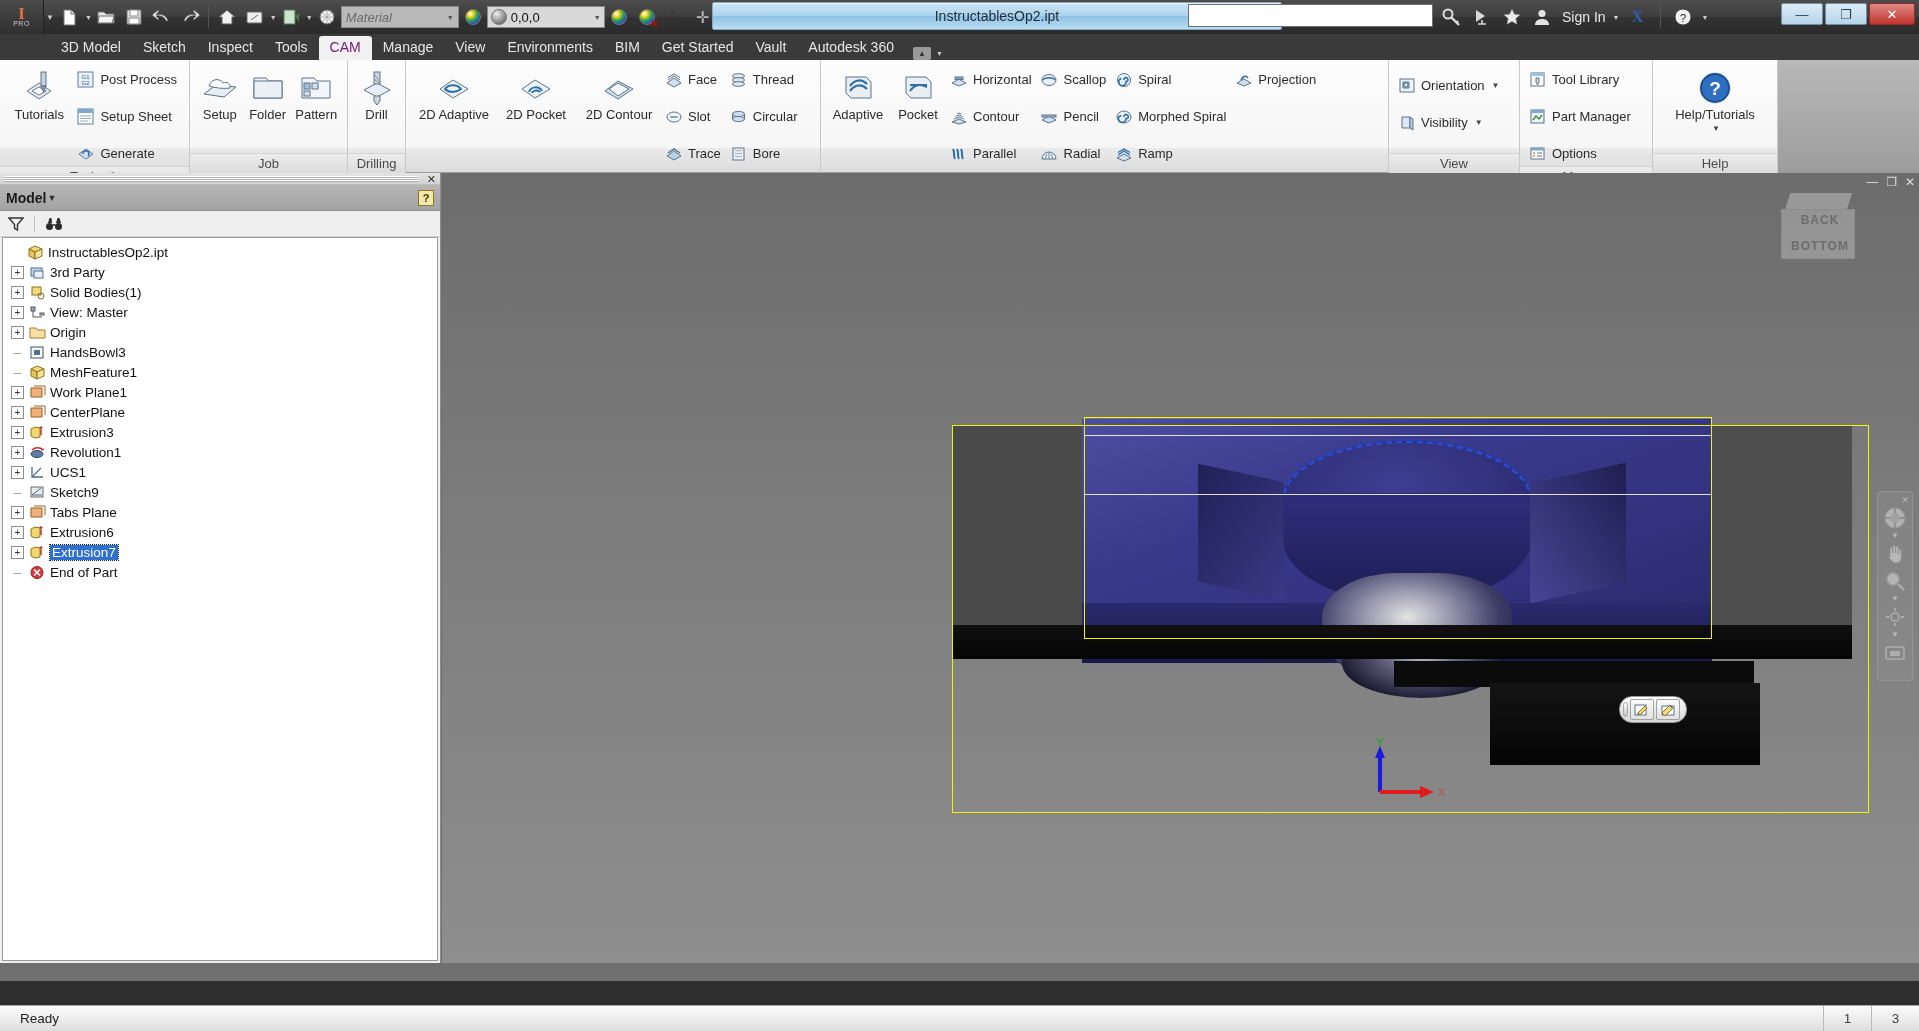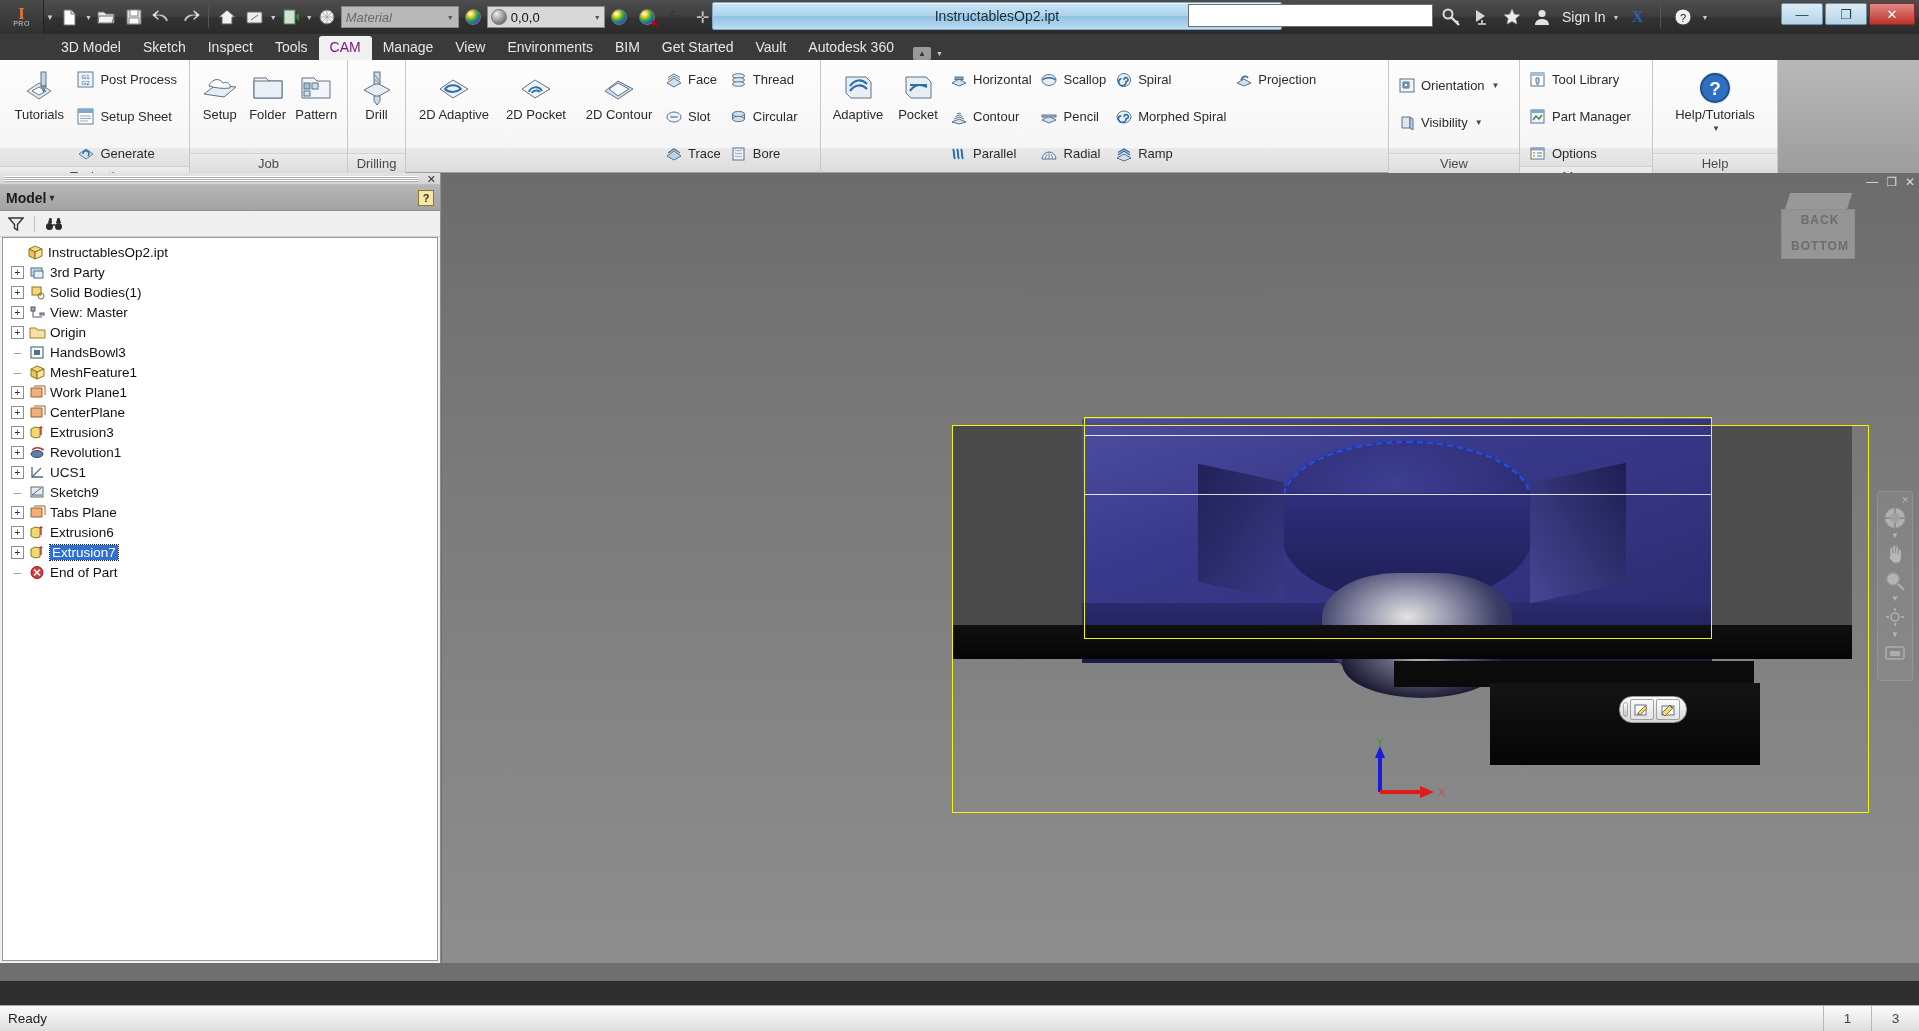--- a/index.html
+++ b/index.html
@@ -199,21 +199,21 @@
     display:flex;align-items:center;justify-content:center; border-radius:2px; }
 
   .axis-tri { position:absolute; left:930px; top:565px; width:90px; height:60px; }
 
   
   .statusbar {
     position:absolute; left:0; top:1005px; width:1919px; height:26px;
     background:linear-gradient(to bottom,#fbfbfb 0%,#ededed 50%,#dedede 100%);
     border-top:1px solid #a8a8a8; display:flex; align-items:center;
   }
-  .sb-text { padding-left:8px; font-size:13.5px; color:#222; }
+  .sb-text { padding-left:20px; font-size:13.5px; color:#222; }
   .sb-right { margin-left:auto; display:flex; height:26px; }
   .sb-cell { width:48px; border-left:1px solid #b9b9b9; display:flex; align-items:center; justify-content:center;
     font-size:13.5px; color:#444; }
 </style>
 </head>
 <body>
 
 <div id="app">
 
   <div class="titlebar">

